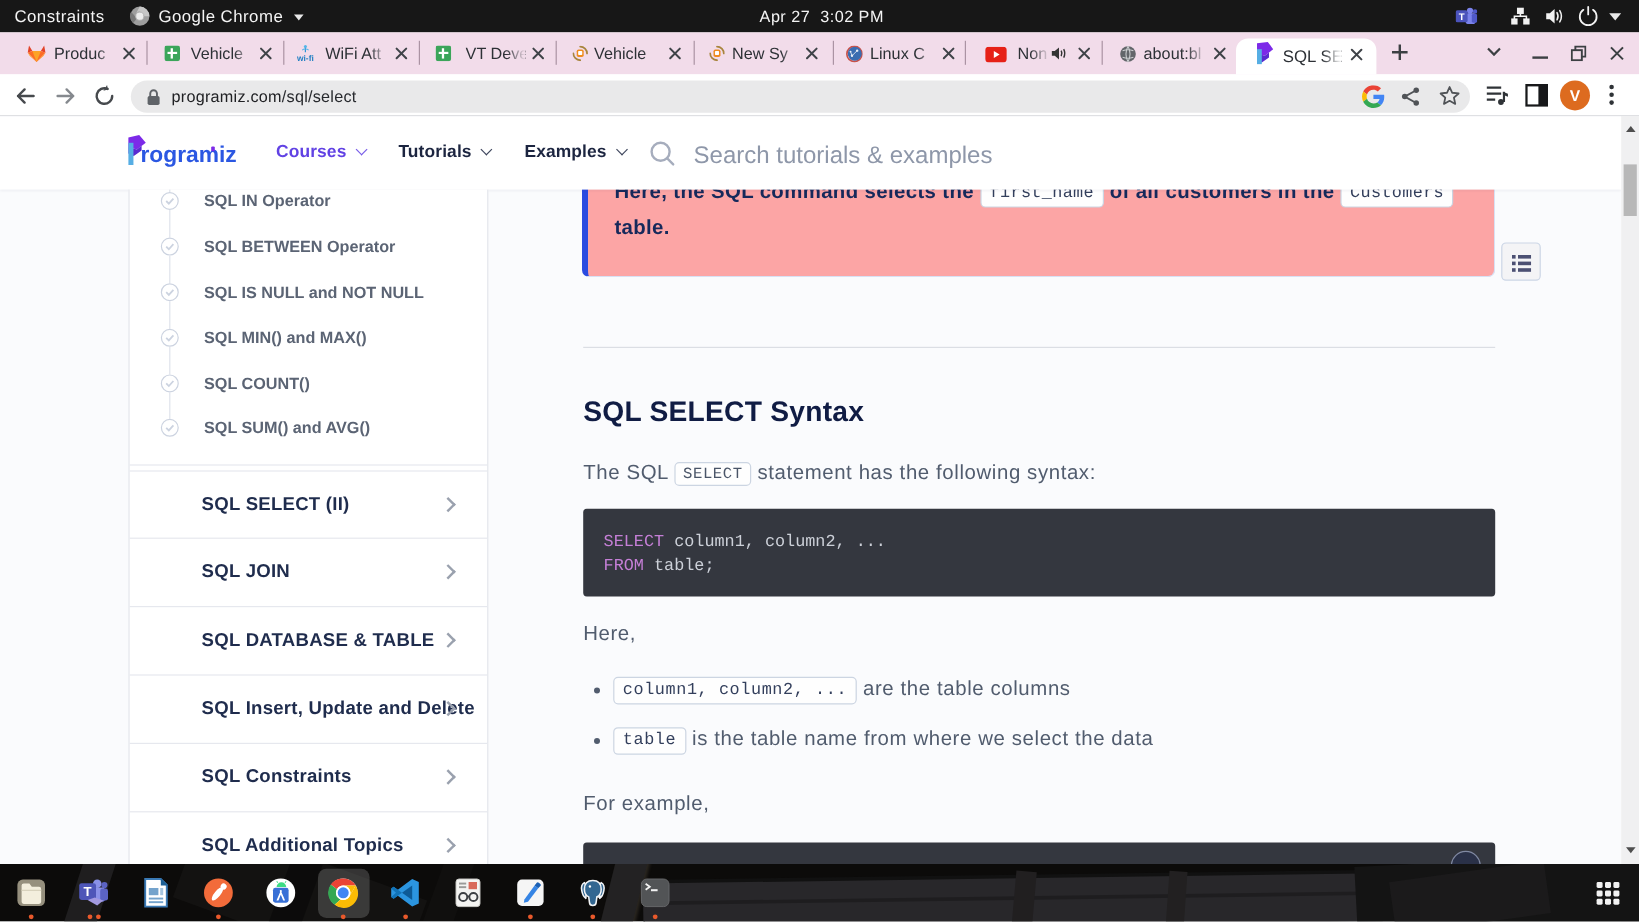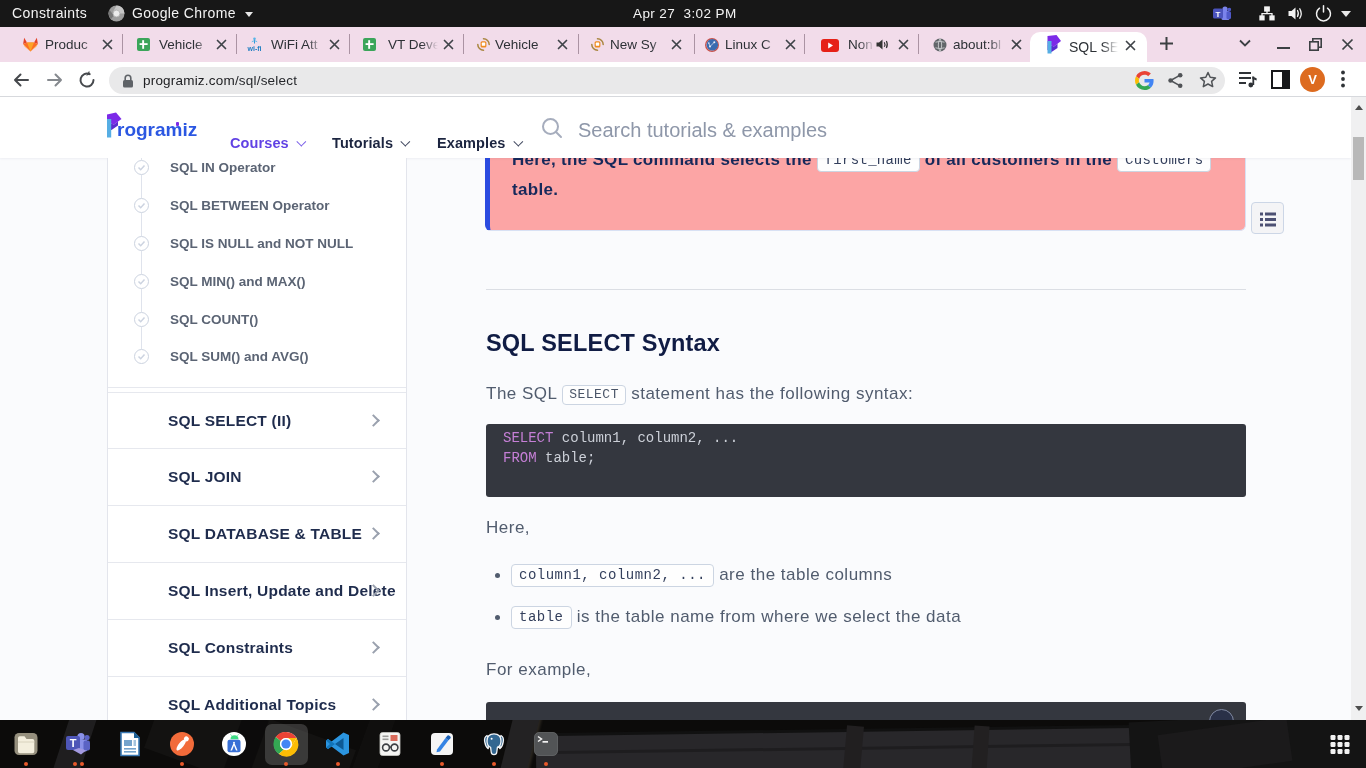--- a/index.html
+++ b/index.html
@@ -24,21 +24,21 @@
   #activetab .tabx { top:7px; }
 
   
   #toolbar { position:absolute; left:0; top:62px; width:1366px; height:35px; background:#fff; border-bottom:1px solid #d7d9dd; }
   #omnibox { position:absolute; left:109px; top:5px; width:1116px; height:27px; border-radius:14px; background:#e9e9ea; }
   #urltext { position:absolute; left:34px; top:6px; font-size:13.5px; color:#27292d; letter-spacing:0.2px; }
 
   
   #page { position:absolute; left:0; top:97px; width:1351px; height:623px; background:#fafbfd; overflow:hidden; }
   #pagenav { position:absolute; left:0; top:0; width:1351px; height:61px; background:#fff; box-shadow:0 1px 2px rgba(30,40,80,0.06); }
-  .navlink { position:absolute; top:16px; height:61px; line-height:61px; font-size:14.5px; font-weight:bold; color:#1c2540; letter-spacing:0.1px; }
+  .navlink { position:absolute; top:0; height:61px; line-height:61px; font-size:14.5px; font-weight:bold; color:#1c2540; letter-spacing:0.1px; }
   .navcaret { display:inline-block; width:7px; height:7px; border-right:1.6px solid currentColor; border-bottom:1.6px solid currentColor; transform:rotate(45deg) translateY(-4px); margin-left:6px; opacity:0.85; }
 
   
   #sidecard { position:absolute; left:107px; top:61px; width:300px; height:700px; background:#fff; border:1px solid #e3e5ec; border-top:none; }
   .chkitem { position:absolute; left:0; width:298px; height:38px; }
   .chkcirc { position:absolute; left:26px; top:4px; width:15px; height:15px; border:1.6px solid #ccd3e0; border-radius:50%; }
   .chkcirc svg { position:absolute; left:1px; top:1px; }
   .chktxt { position:absolute; left:62px; top:3px; font-size:13.5px; font-weight:bold; color:#5b6474; line-height:18px; }
   .chkline { position:absolute; left:32.8px; width:1.5px; background:#dfe3ec; }
   .accitem { position:absolute; left:0; width:298px; border-top:1px solid #e6e8ee; }
@@ -303,21 +303,21 @@
         <rect x="0" y="6" width="3" height="3"></rect>
           <rect x="5" y="6" width="11" height="3"></rect>
         <rect x="0" y="11.5" width="3" height="3"></rect>
           <rect x="5" y="11.5" width="11" height="3"></rect>
       </g>
     </svg>
   </div>
   <div class="divider" style="top:192px;"></div>
   <h2 class="sect">SQL SELECT Syntax</h2>
   <div class="para" style="top:287px;">The SQL <span class="chip" style="font-size:13px;line-height:17px;padding:0 6px 1px 6px;color:#4a5568;">SELECT</span> statement has the following syntax:</div>
-  <div class="codeblock" style="top:327px;height:73px;padding:5px 0 0 17px;"><span class="kw">SELECT</span> column1, column2, ...<br><span class="kw">FROM</span> table;</div>
+  <div class="codeblock" style="top:327px;height:73px;padding:19px 0 0 17px;"><span class="kw">SELECT</span> column1, column2, ...<br><span class="kw">FROM</span> table;</div>
   <div class="para" style="top:421px;">Here,</div>
   <div class="bullet" style="top:476px;"></div>
   <div class="para" style="left:511px;top:467px;"><span class="chip">column1, column2, ...</span> are the table columns</div>
   <div class="bullet" style="top:518px;"></div>
   <div class="para" style="left:511px;top:509px;"><span class="chip">table</span> is the table name from where we select the data</div>
   <div class="para" style="top:563px;">For example,</div>
   <div class="codeblock" style="top:605px;height:30px;"></div>
   <div class="abs" style="left:1209px;top:612px;width:25px;height:25px;border-radius:50%;background:#2a3148;border:1px solid #8089a2;"></div>
 
   <div id="pagenav">

